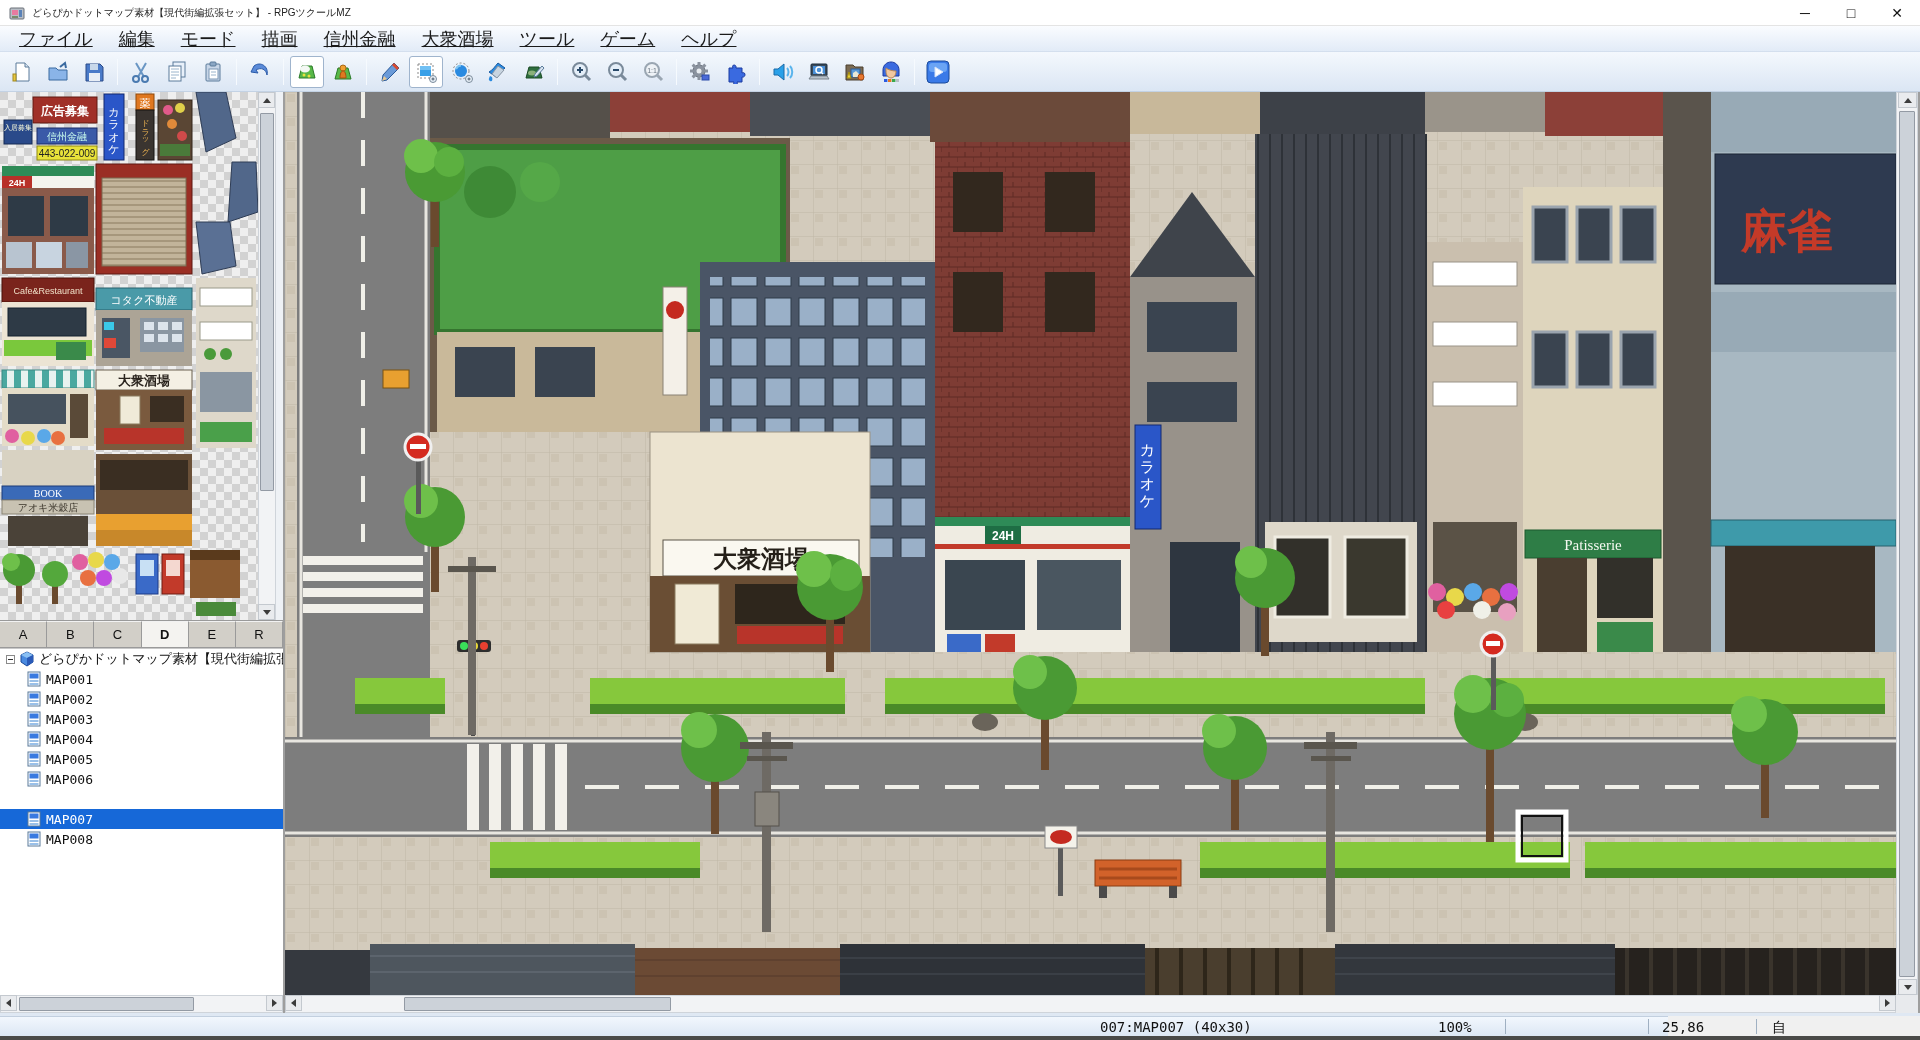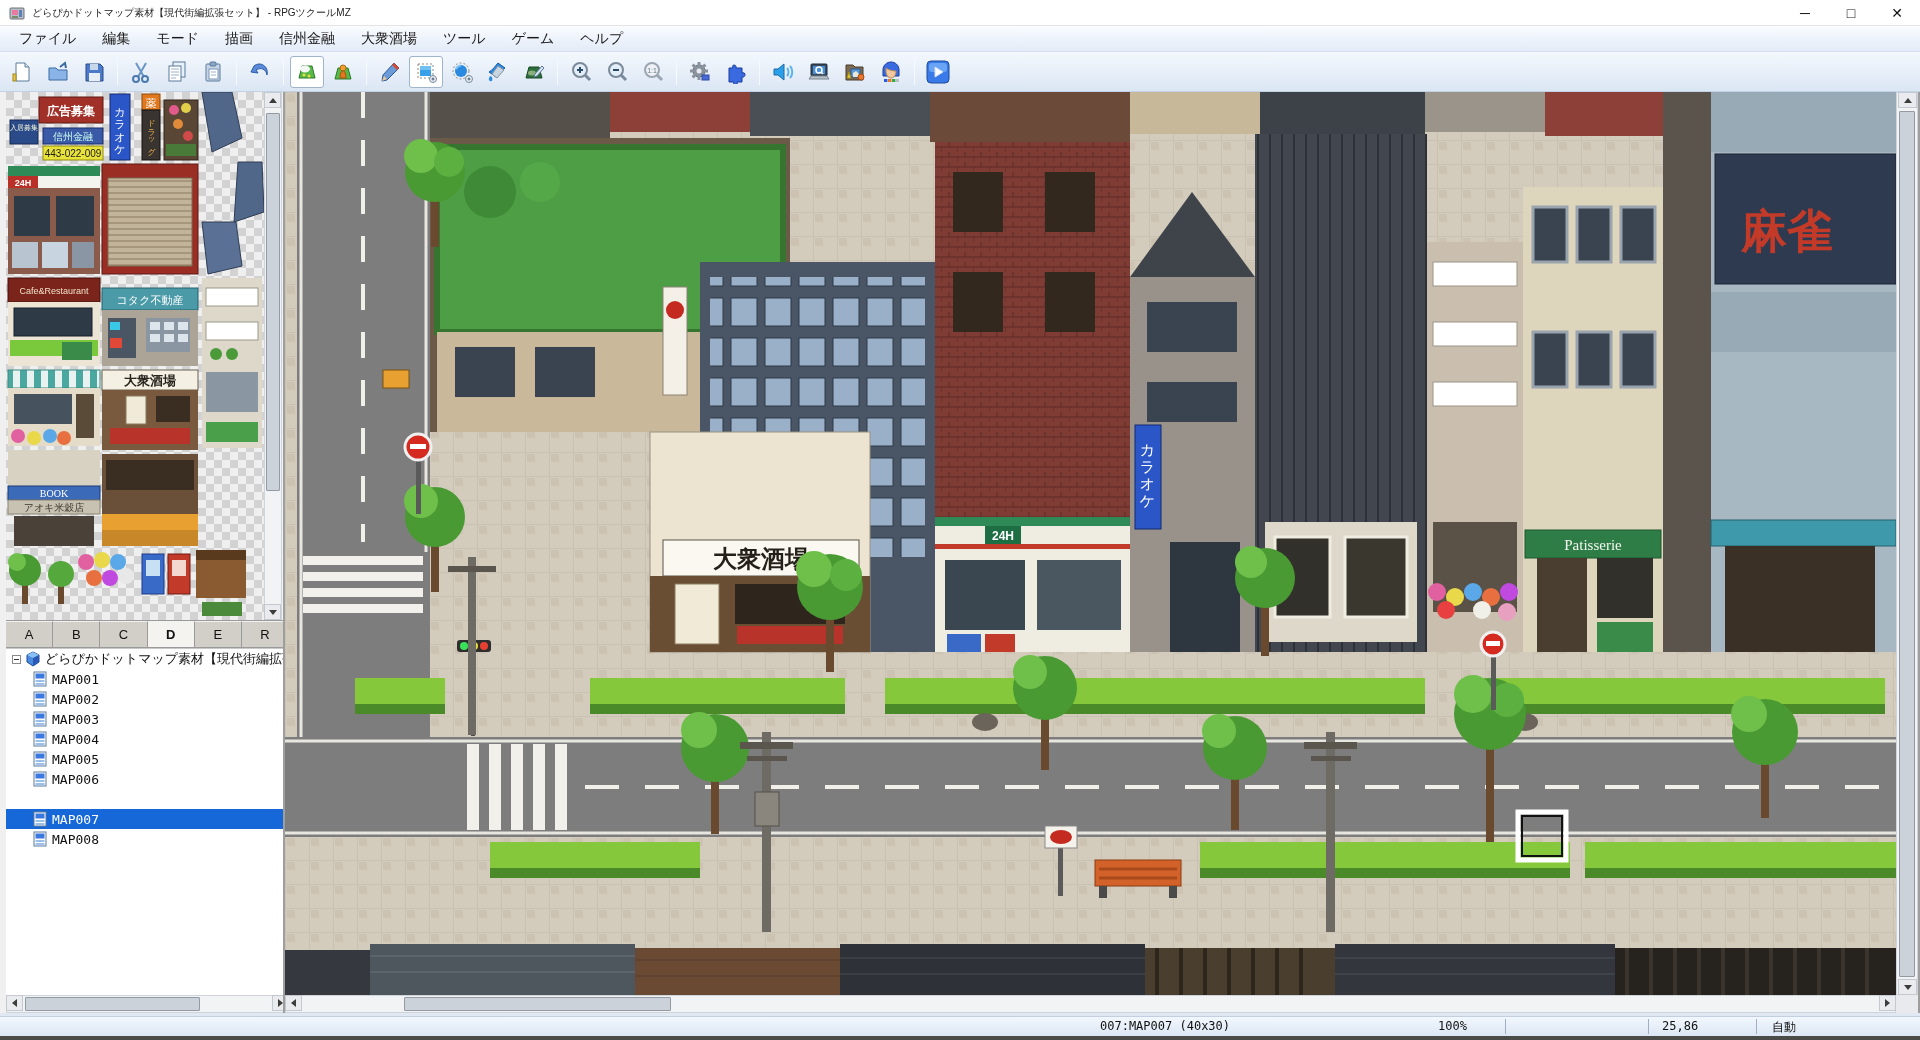--- a/index.html
+++ b/index.html
@@ -13,33 +13,33 @@
   .app-icon { width:18px; height:18px; margin:0 6px 0 8px; }
   .title-text { font-size:10px; color:#222; }
   .win-controls { position:absolute; right:0; top:0; height:26px; display:flex; }
   .win-btn { width:46px; height:26px; display:flex; align-items:center; justify-content:center;
              font-size:14px; color:#111; cursor:default; }
 
   
   .menubar { position:absolute; left:0; top:26px; width:1920px; height:26px;
              background:linear-gradient(#fafcff,#e2ebf7); display:flex; align-items:center;
              padding-left:6px; border-bottom:1px solid #d4dfee; }
-  .menu-item { font-size:14px; color:#1a1a1a; padding:3px 13px; }
+  .menu-item { font-size:18px; color:#1a1a1a; padding:3px 13px;text-decoration:underline; }
 
   
   .toolbar { position:absolute; left:0; top:52px; width:1920px; height:40px;
              background:linear-gradient(#f4f8fd,#dbe6f4); display:flex; align-items:center;
              padding-left:4px; border-bottom:1px solid #c3d2e4; }
   .tbtn { width:34px; height:32px; display:flex; align-items:center; justify-content:center;
           border:1px solid transparent; border-radius:3px; margin:0 1px; }
   .tbtn.sel { background:#ffffff; border:1px solid #9fb4cd; box-shadow:inset 0 0 0 1px #fff; }
   .tsep { width:1px; height:26px; background:#b4c3d6; border-right:1px solid #f6fafe; margin:0 5px; }
 
   
-  .left-panel { position:absolute; left:6px; top:92px; width:283px; height:921px; background:#eef1f5; }
+  .left-panel { position:absolute; left:0; top:92px; width:283px; height:921px; background:#eef1f5; }
   .palette { position:absolute; left:0; top:0; width:258px; height:528px; background:#fff; overflow:hidden; }
   .palette svg { display:block; }
   .pal-vscroll { position:absolute; left:258px; top:0; width:18px; height:528px; background:#f2f3f5;
                  border:1px solid #cfd4da; }
   .tabbar { position:absolute; left:0; top:528px; width:283px; height:28px; background:#d8d5ce;
             display:flex; border-top:1px solid #9a9a9a; border-bottom:1px solid #9a9a9a; }
   .tab { flex:1; display:flex; align-items:center; justify-content:center; font-size:13px; color:#111;
          background:#d2cfc8; border-right:1px solid #9a9a9a; border-top:1px solid #f2f2f2; }
   .tab.active { background:#f4f3f0; font-weight:bold; }
   .tree { position:absolute; left:0; top:556px; width:283px; height:347px; background:#ffffff;
@@ -68,23 +68,23 @@
   
   .canvas-area { position:absolute; left:283px; top:92px; width:1637px; height:921px; background:#9e9e9e; }
   .scene { position:absolute; left:2px; top:0; width:1611px; height:903px; overflow:hidden; background:#7d7d7d; }
   .canvas-vscroll { position:absolute; left:1613px; top:0; width:22px; height:903px; background:#f2f3f5;
                     border:1px solid #cfd4da; }
   .canvas-hscroll { left:2px; top:903px; width:1611px; }
   .corner { position:absolute; left:1613px; top:903px; width:22px; height:18px; background:#e8eaed; }
 
   
   .gapstrip { position:absolute; left:0; top:1013px; width:1920px; height:3px; background:#dfe8f3; }
-  .statusbar { position:absolute; left:0; top:1016px; width:1920px; height:20px;
+  .statusbar { position:absolute; left:0; top:1016px; width:1668px; height:20px;
                background:linear-gradient(#f2f7fd,#dce7f4); border-top:1px solid #c2cfdf;
-               font-family:"DejaVu Sans Mono", monospace; font-size:12px; color:#111; }
+               font-family:"DejaVu Sans Mono", monospace; font-size:14px; color:#111; }
   .statusbar span { position:absolute; top:2px; }
   .ssep { position:absolute; top:2px; width:1px; height:15px; background:#9fb0c2; }
   .bottomstrip { position:absolute; left:0; top:1036px; width:1920px; height:4px; background:#4a4a48; }
 
   .sign-text { font-family:"Liberation Sans", sans-serif; }
   svg text { user-select:none; }
 </style>
 </head>
 <body>
 

